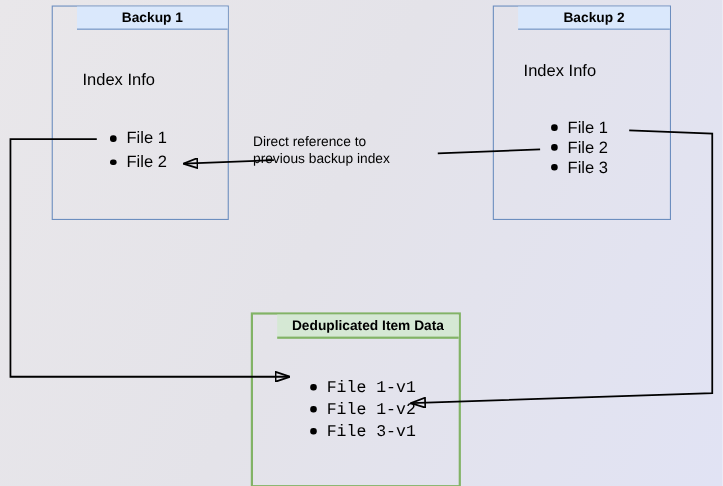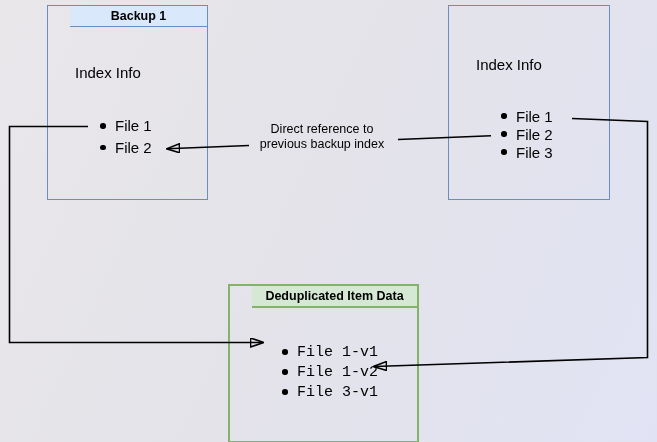--- a/index.html
+++ b/index.html
@@ -39,38 +39,39 @@
     content:""; position:absolute; left:52px; top:50%; margin-top:-2.75px;
     width:5.5px; height:5.5px; border-radius:50%; background:var(--text);
   }
   #backup1 ul.file-list{top:109px;} #backup1 ul.file-list li{height:21.5px;}
   #backup2 ul.file-list{top:101px;} #backup2 ul.file-list li{height:18px;}
   #dedup   ul.file-list{top:56px;}  #dedup   ul.file-list li{height:20px;font-family:Liberation Mono, monospace;}
   svg.arrows{position:absolute; left:0; top:0; z-index:2; pointer-events:none;}
   svg.arrows path{fill:none; stroke:var(--arrow); stroke-width:1.6;}
   .edge-label{
     position:absolute; left:230px; top:122px; width:184px; z-index:3;
-    text-align:center; font-size:12.5px; line-height:14.5px;
+    font-size:12.5px; line-height:14.5px;
   }
 </style>
 </head>
 <body>
 
 <div class="canvas">
 
   <div class="box blue" id="backup1">
     <div class="box-header">Backup 1</div>
     <div class="subtitle">Index Info</div>
     <ul class="file-list">
       <li>File 1</li>
       <li>File 2</li>
     </ul>
   </div>
 
   <div class="box blue" id="backup2">
+    <div class="box-header">Backup 2</div>
     <div class="subtitle">Index Info</div>
     <ul class="file-list">
       <li>File 1</li>
       <li>File 2</li>
       <li>File 3</li>
     </ul>
   </div>
 
   <div class="box green" id="dedup">
     <div class="box-header">Deduplicated Item Data</div>

